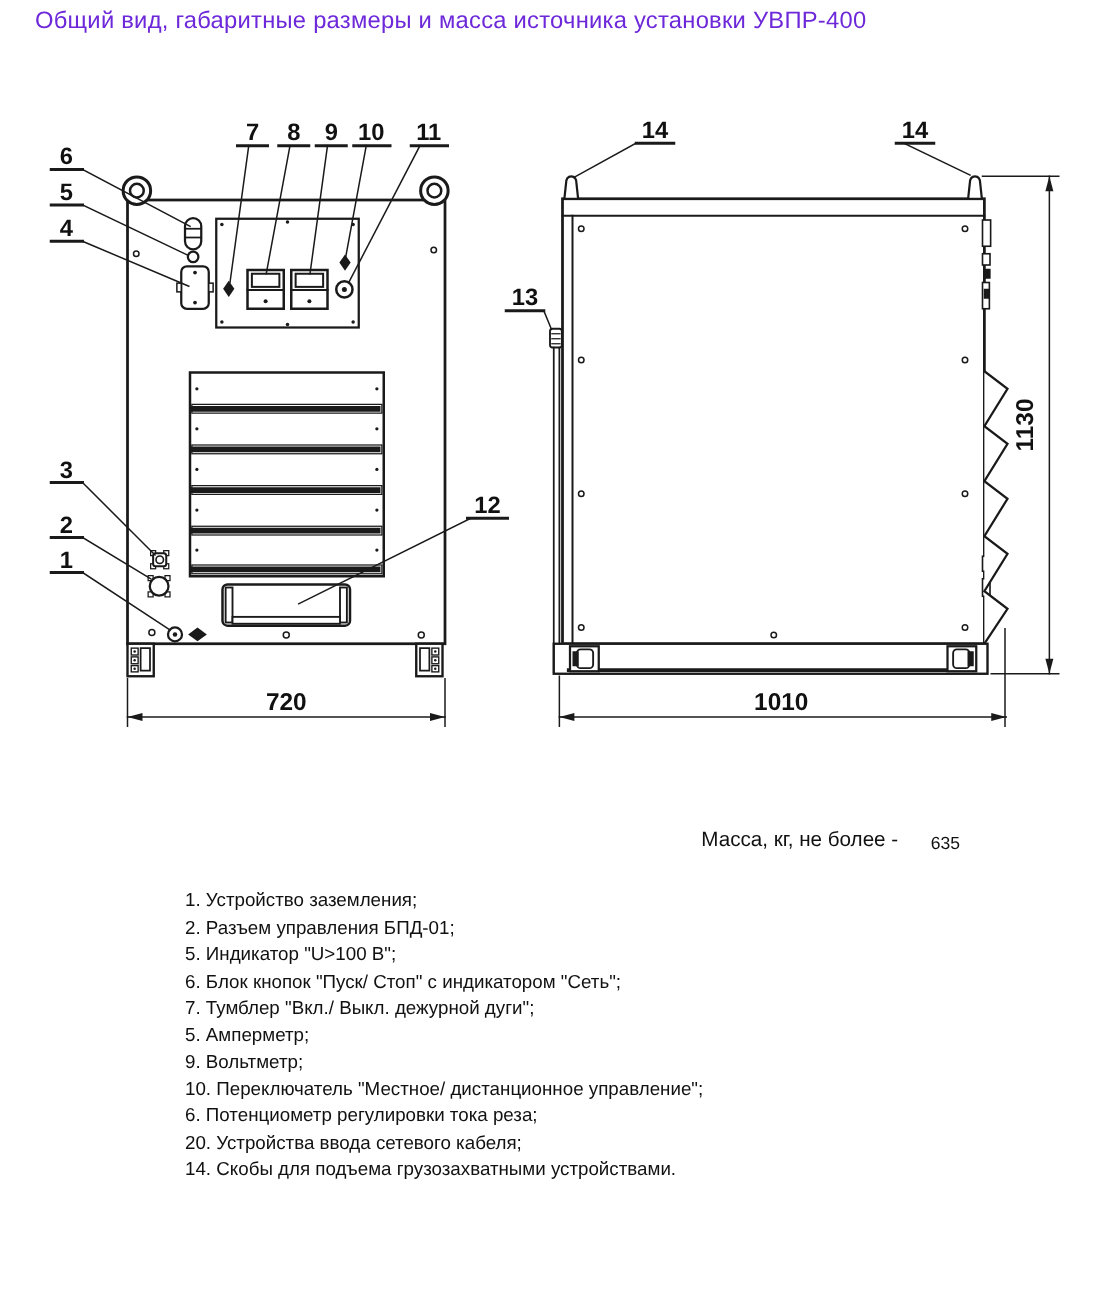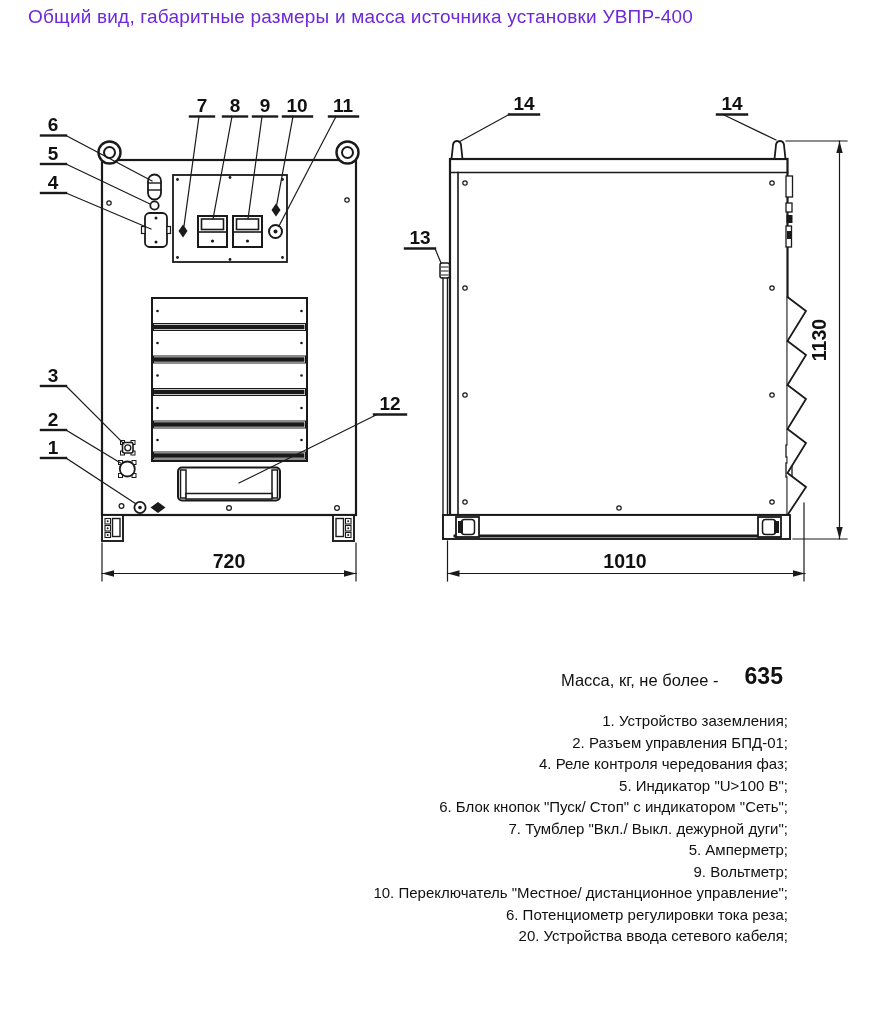--- a/index.html
+++ b/index.html
@@ -11,26 +11,26 @@
     position:absolute;left:28px;top:6px;font-size:19px;letter-spacing:.2px;color:#6d28d9;white-space:nowrap;
   }
   svg{position:absolute;left:0;top:0;}
   svg text{font-family:"Liberation Sans", sans-serif;font-weight:bold;fill:#111;}
   .callout-num{font-size:19px;}
   .dim-num{font-size:19.5px;}
   .mass-line{
     position:absolute;left:561px;top:663px;display:flex;align-items:flex-end;white-space:nowrap;
   }
   .mass-label{font-size:16.5px;}
-  .mass-value{font-size:23px;font-weight:bold;margin-left:26px;}
+  .mass-value{font-size:14px;font-weight:normal;margin-left:26px;}
   .legend{
     position:absolute;left:148px;top:710px;width:640px;
   }
   .legend-item{
-    font-size:15px;line-height:21.5px;white-space:nowrap;color:#111;text-align:right;
+    font-size:15px;line-height:21.5px;white-space:nowrap;color:#111;
   }
 </style>
 </head>
 <body>
 
 <div class="page">
 
   <div class="title">Общий вид, габаритные размеры и масса источника установки УВПР-400</div>
 
   <svg width="878" height="645" viewBox="0 0 878 645" fill="none" stroke="#1a1a1a" stroke-width="1.8" stroke-linecap="square">
@@ -363,24 +363,24 @@
   </svg>
 
   <div class="mass-line">
     <span class="mass-label">Масса, кг, не более -</span>
     <span class="mass-value">635</span>
   </div>
 
   <div class="legend">
     <div class="legend-item">1. Устройство заземления;</div>
     <div class="legend-item">2. Разъем управления БПД-01;</div>
-    <div class="legend-item">4. Реле контроля чередования фаз;</div>
     <div class="legend-item">5. Индикатор "U&gt;100 В";</div>
     <div class="legend-item">6. Блок кнопок "Пуск/ Стоп" с индикатором "Сеть";</div>
     <div class="legend-item">7. Тумблер "Вкл./ Выкл. дежурной дуги";</div>
     <div class="legend-item">5. Амперметр;</div>
     <div class="legend-item">9. Вольтметр;</div>
     <div class="legend-item">10. Переключатель "Местное/ дистанционное управление";</div>
     <div class="legend-item">6. Потенциометр регулировки тока реза;</div>
     <div class="legend-item">20. Устройства ввода сетевого кабеля;</div>
+    <div class="legend-item">14. Скобы для подъема грузозахватными устройствами.</div>
   </div>
 
 </div>
 
 </body></html>

